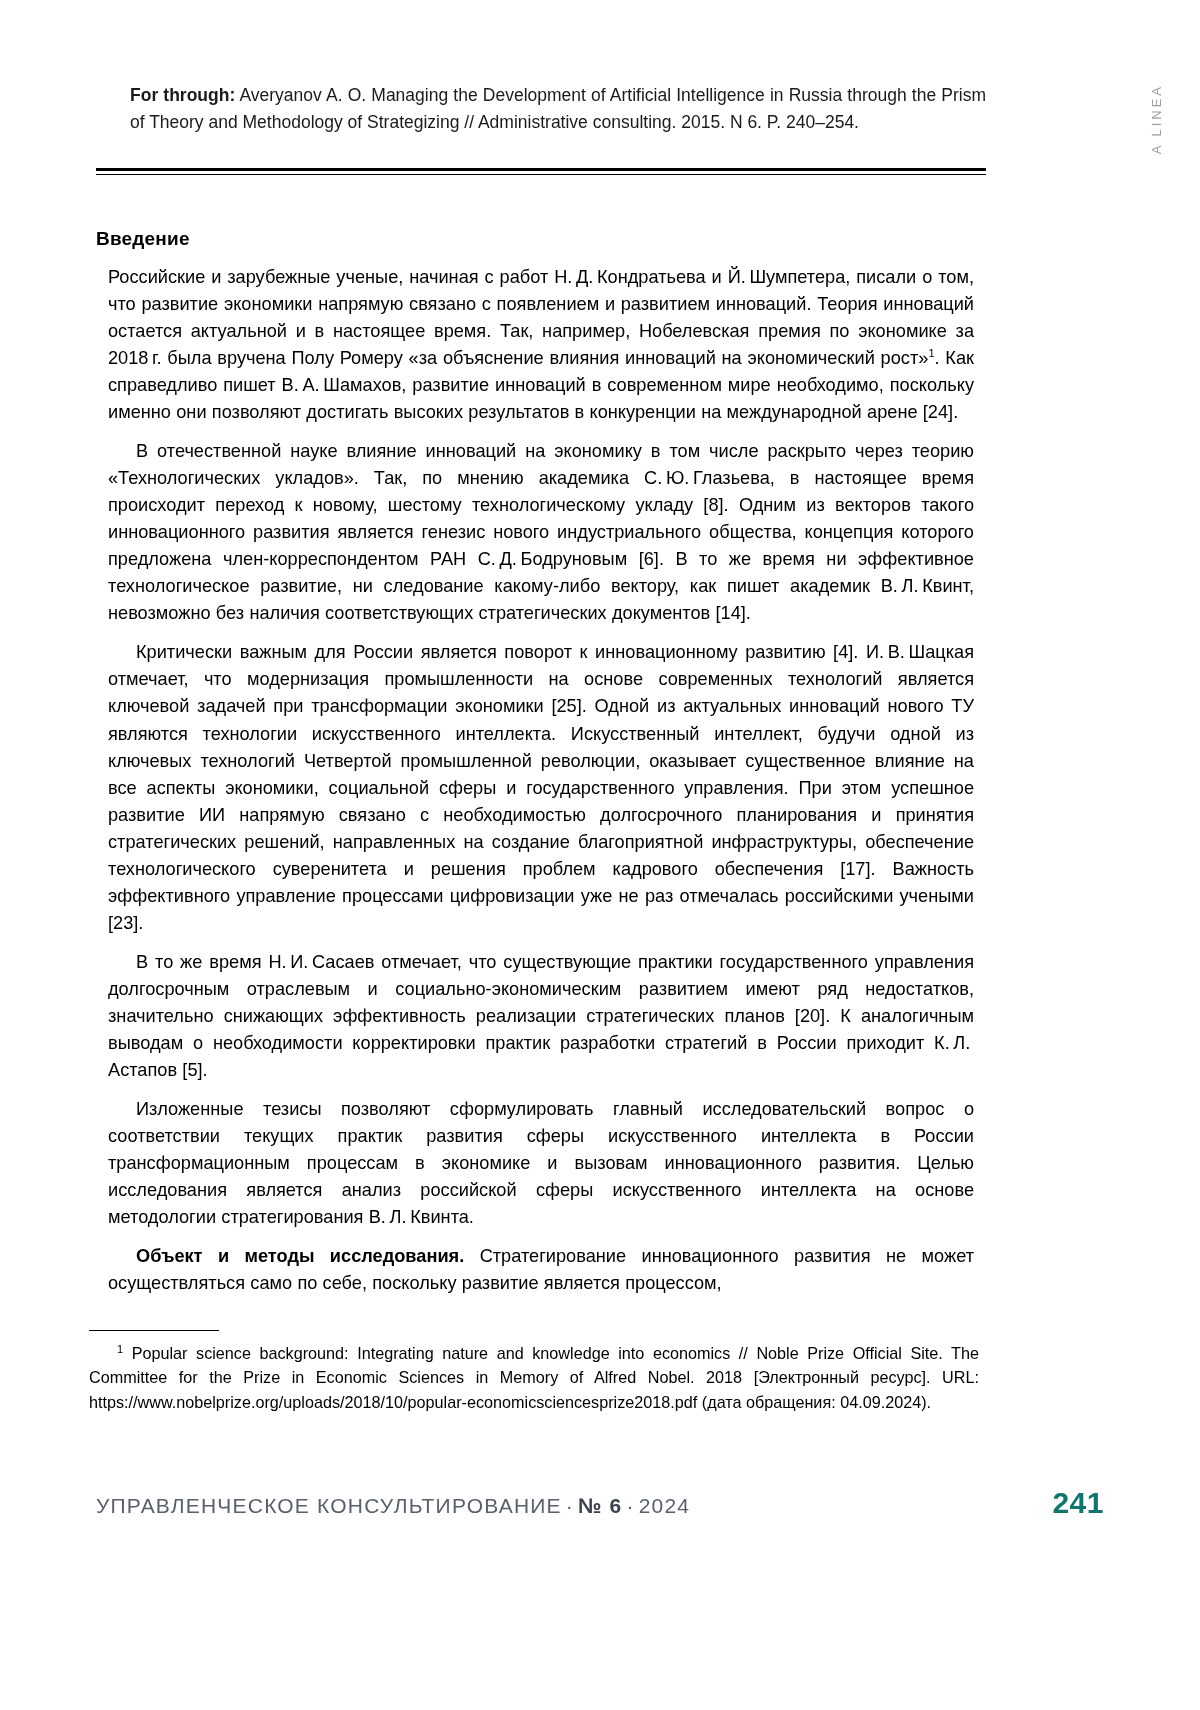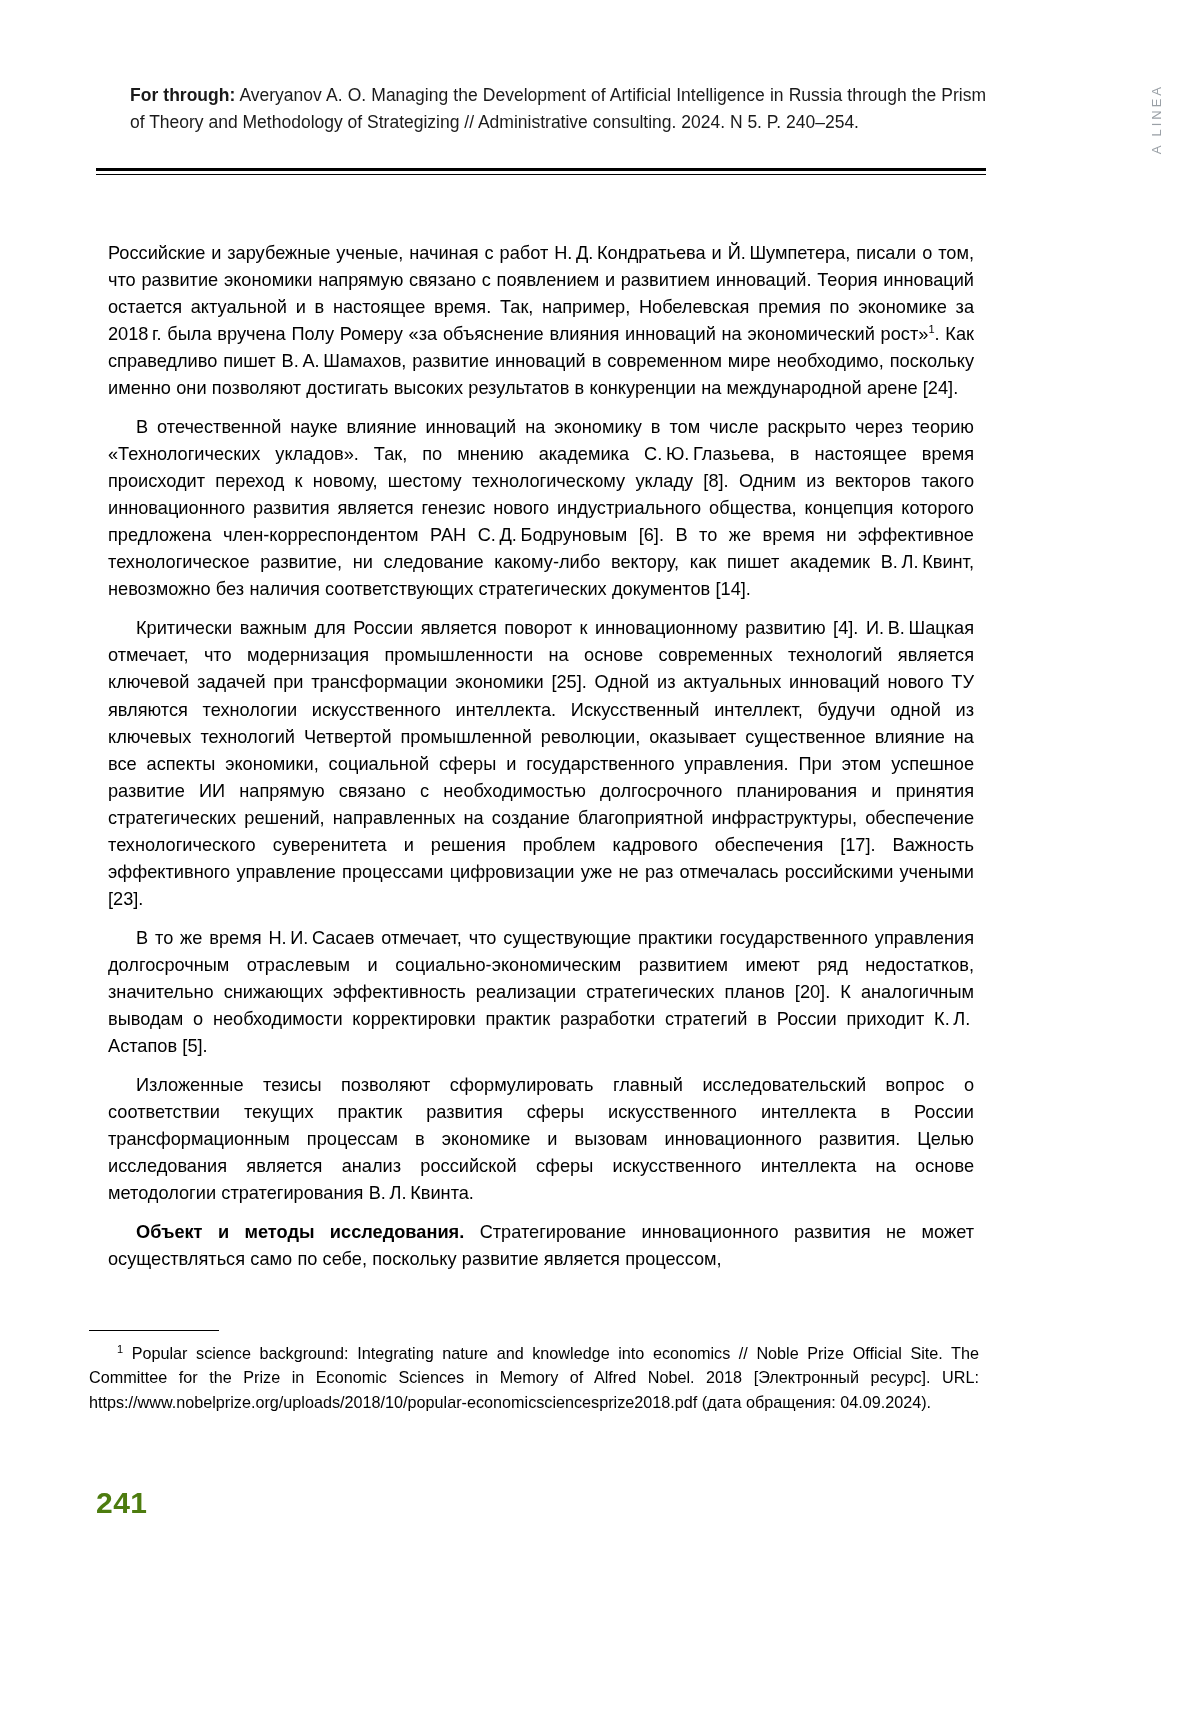--- a/index.html
+++ b/index.html
@@ -142,57 +142,59 @@
     color: #59606b;
     padding: 0 4px;
   }
   .footer-title .issue {
     font-weight: bold;
     color: #3c434d;
   }
   .footer-page {
     font-size: 30px;
     font-weight: bold;
-    color: #4d7c0f;
+    color: #0f766e;
     letter-spacing: 0.5px;
   }
 </style>
 </head>
 <body>
 
 <div class="page">
 
   <div class="side-label">A LINEA</div>
 
   <div class="citation">
-    <span class="lead">For through:</span><span> Averyanov A. O. Managing the Development of Artificial Intelligence in Russia through the Prism of Theory and Methodology of Strategizing // Administrative consulting. 2024. N 5. P. 240–254.</span>
+    <span class="lead">For through:</span><span> Averyanov A. O. Managing the Development of Artificial Intelligence in Russia through the Prism of Theory and Methodology of Strategizing // Administrative consulting. 2015. N 6. P. 240–254.</span>
   </div>
 
   <div class="rule-wrap">
     <div class="rule-thick"></div>
     <div class="rule-thin"></div>
   </div>
 
   <div class="content">
+    <h2 class="section-title">Введение</h2>
 
     <p class="para"><span>Российские и зарубежные ученые, начиная с работ Н. Д. Кондратьева и Й. Шумпетера, писали о том, что развитие экономики напрямую связано с появлением и развитием инноваций. Теория инноваций остается актуальной и в настоящее время. Так, например, Нобелевская премия по экономике за 2018 г. была вручена Полу Ромеру «за объяснение влияния инноваций на экономический рост»</span><sup class="fn">1</sup><span>. Как справедливо пишет В. А. Шамахов, развитие инноваций в современном мире необходимо, поскольку именно они позволяют достигать высоких результатов в конкуренции на международной арене [24].</span></p>
 
     <p class="para indent">В отечественной науке влияние инноваций на экономику в том числе раскрыто через теорию «Технологических укладов». Так, по мнению академика С. Ю. Глазьева, в настоящее время происходит переход к новому, шестому технологическому укладу [8]. Одним из векторов такого инновационного развития является генезис нового индустриального общества, концепция которого предложена член-корреспондентом РАН С. Д. Бодруновым [6]. В то же время ни эффективное технологическое развитие, ни следование какому-либо вектору, как пишет академик В. Л. Квинт, невозможно без наличия соответствующих стратегических документов [14].</p>
 
     <p class="para indent">Критически важным для России является поворот к инновационному развитию [4]. И. В. Шацкая отмечает, что модернизация промышленности на основе современных технологий является ключевой задачей при трансформации экономики [25]. Одной из актуальных инноваций нового ТУ являются технологии искусственного интеллекта. Искусственный интеллект, будучи одной из ключевых технологий Четвертой промышленной революции, оказывает существенное влияние на все аспекты экономики, социальной сферы и государственного управления. При этом успешное развитие ИИ напрямую связано с необходимостью долгосрочного планирования и принятия стратегических решений, направленных на создание благоприятной инфраструктуры, обеспечение технологического суверенитета и решения проблем кадрового обеспечения [17]. Важность эффективного управление процессами цифровизации уже не раз отмечалась российскими учеными [23].</p>
 
     <p class="para indent">В то же время Н. И. Сасаев отмечает, что существующие практики государственного управления долгосрочным отраслевым и социально-экономическим развитием имеют ряд недостатков, значительно снижающих эффективность реализации стратегических планов [20]. К аналогичным выводам о необходимости корректировки практик разработки стратегий в России приходит К. Л. Астапов [5].</p>
 
     <p class="para indent">Изложенные тезисы позволяют сформулировать главный исследовательский вопрос о соответствии текущих практик развития сферы искусственного интеллекта в России трансформационным процессам в экономике и вызовам инновационного развития. Целью исследования является анализ российской сферы искусственного интеллекта на основе методологии стратегирования В. Л. Квинта.</p>
 
     <p class="para indent"><span class="bold">Объект и методы исследования.</span><span> Стратегирование инновационного развития не может осуществляться само по себе, поскольку развитие является процессом,</span></p>
   </div>
 
   <div class="footnote">
     <div class="footnote-rule"></div>
     <div class="footnote-text"><sup>1</sup><span> Popular science background: Integrating nature and knowledge into economics // Noble Prize Official Site. The Committee for the Prize in Economic Sciences in Memory of Alfred Nobel. 2018 [Электронный ресурс]. URL: https://www.nobelprize.org/uploads/2018/10/popular-economicsciencesprize2018.pdf (дата обращения: 04.09.2024).</span></div>
   </div>
 
   <div class="footer">
+    <div class="footer-title"><span>УПРАВЛЕНЧЕСКОЕ КОНСУЛЬТИРОВАНИЕ</span><span class="dot">·</span><span class="issue">№ 6</span><span class="dot">·</span><span>2024</span></div>
     <div class="footer-page">241</div>
   </div>
 
 </div>
 
 </body></html>

